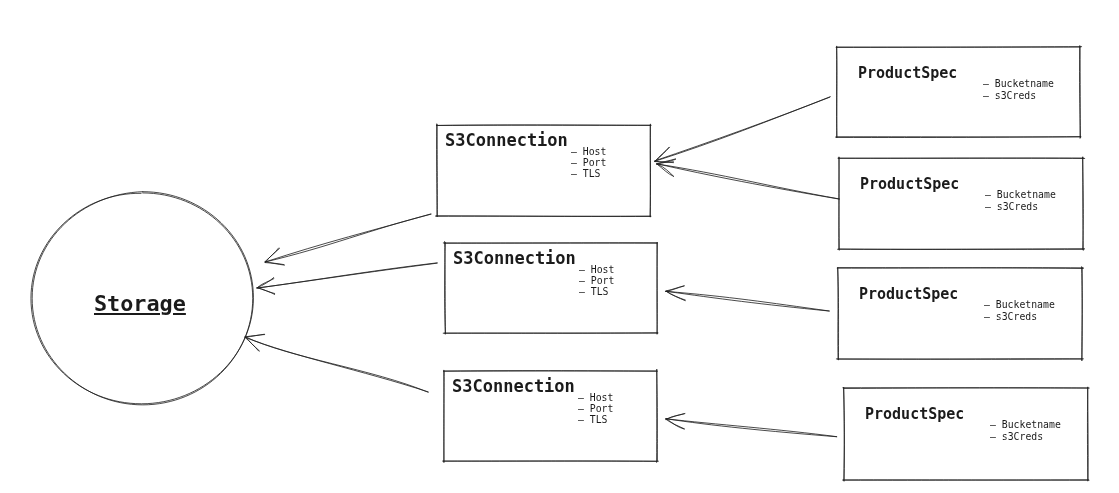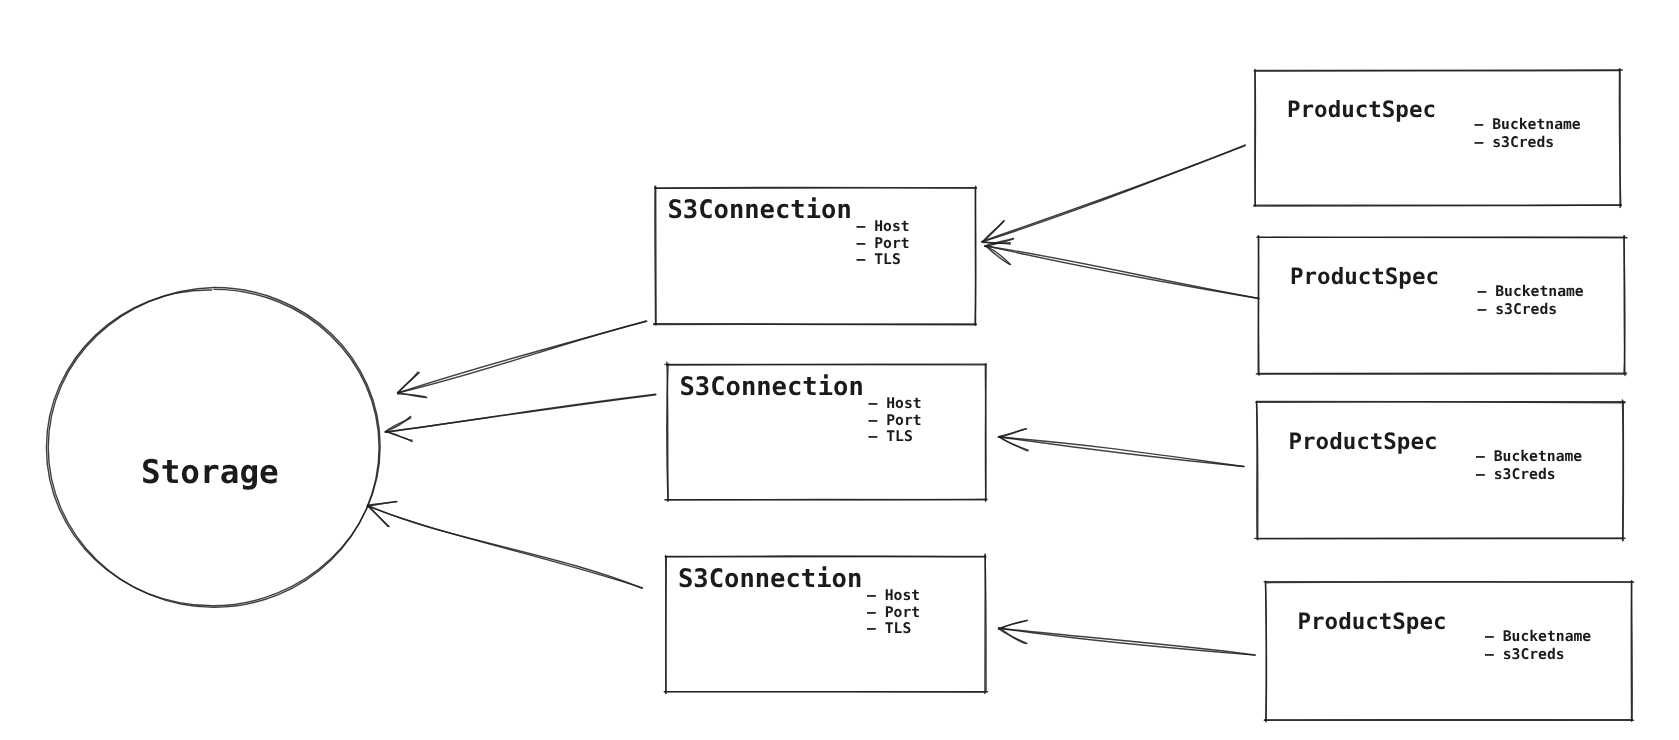--- a/index.html
+++ b/index.html
@@ -31,21 +31,21 @@
     font-size: 17px;
     line-height: 12px;
   }
   .title-sm {
     font-size: 15px;
     line-height: 9.8px;
   }
   .attrs {
     position: absolute;
     white-space: pre;
-    font-weight: 700;
+    font-weight: 400;
     font-size: 9.8px;
   }
   .attrs-s3 { line-height: 11px; }
   .attrs-ps { line-height: 12.4px; }
 </style>
 </head>
 <body>
 
 <div id="app" style="background: rgb(255, 255, 255); color: rgb(27, 27, 27);">
   <svg id="shapes" width="1119" height="493" viewBox="0 0 1119 493">
@@ -144,21 +144,21 @@
       <path d="M 257.51 287.54 C 263.10 285.38, 270.23 280.77, 273.69 277.59" fill="none" stroke="#1e1e1e" stroke-width="0.95" stroke-linecap="round" stroke-opacity="0.85"></path>
       <path d="M 257.18 287.75 C 262.51 282.86, 268.16 281.91, 273.90 278.63" fill="none" stroke="#1e1e1e" stroke-width="0.95" stroke-linecap="round" stroke-opacity="0.85"></path>
       <path d="M 428.28 391.92 C 359.09 369.50, 295.82 357.06, 245.14 337.41" fill="none" stroke="#1e1e1e" stroke-width="0.95" stroke-linecap="round" stroke-opacity="0.85"></path>
       <path d="M 428.05 392.18 C 371.86 368.92, 290.63 358.14, 245.41 336.85" fill="none" stroke="#1e1e1e" stroke-width="0.95" stroke-linecap="round" stroke-opacity="0.85"></path>
       <path d="M 244.76 337.13 C 250.20 341.85, 254.68 346.36, 258.63 350.98" fill="none" stroke="#1e1e1e" stroke-width="0.95" stroke-linecap="round" stroke-opacity="0.85"></path>
       <path d="M 245.48 336.42 C 250.08 342.48, 252.97 345.21, 259.48 350.98" fill="none" stroke="#1e1e1e" stroke-width="0.95" stroke-linecap="round" stroke-opacity="0.85"></path>
       <path d="M 245.07 337.14 C 253.45 336.60, 258.96 334.35, 264.67 334.52" fill="none" stroke="#1e1e1e" stroke-width="0.95" stroke-linecap="round" stroke-opacity="0.85"></path>
       <path d="M 245.53 336.83 C 253.39 335.26, 257.03 335.97, 264.24 334.26" fill="none" stroke="#1e1e1e" stroke-width="0.95" stroke-linecap="round" stroke-opacity="0.85"></path>
     </svg>
 
-  <div class="node-label storage-label" id="storage-node" style="left: 94px; top: 305px;"><span>Storage</span></div>
+  <div class="node-label storage-label" id="storage-node" style="left: 94px; top: 293px; text-decoration: underline;"><span>Storage</span></div>
 
   <div id="s3c-0" style="position: absolute; left: 437px; top: 125px; width: 213px; height: 91px;">
     <div class="node-label title-lg" style="left: 8px; top: 9.1px;">S3Connection</div>
     <div class="attrs attrs-s3" style="left: 134px; top: 21.2px;"><div>– Host</div><div>– Port</div><div>– TLS</div></div>
   </div>
   <div id="s3c-1" style="position: absolute; left: 445px; top: 243px; width: 212px; height: 90px;">
     <div class="node-label title-lg" style="left: 8px; top: 9.1px;">S3Connection</div>
     <div class="attrs attrs-s3" style="left: 134px; top: 21.2px;"><div>– Host</div><div>– Port</div><div>– TLS</div></div>
   </div>
   <div id="s3c-2" style="position: absolute; left: 444px; top: 371px; width: 213px; height: 90px;">

